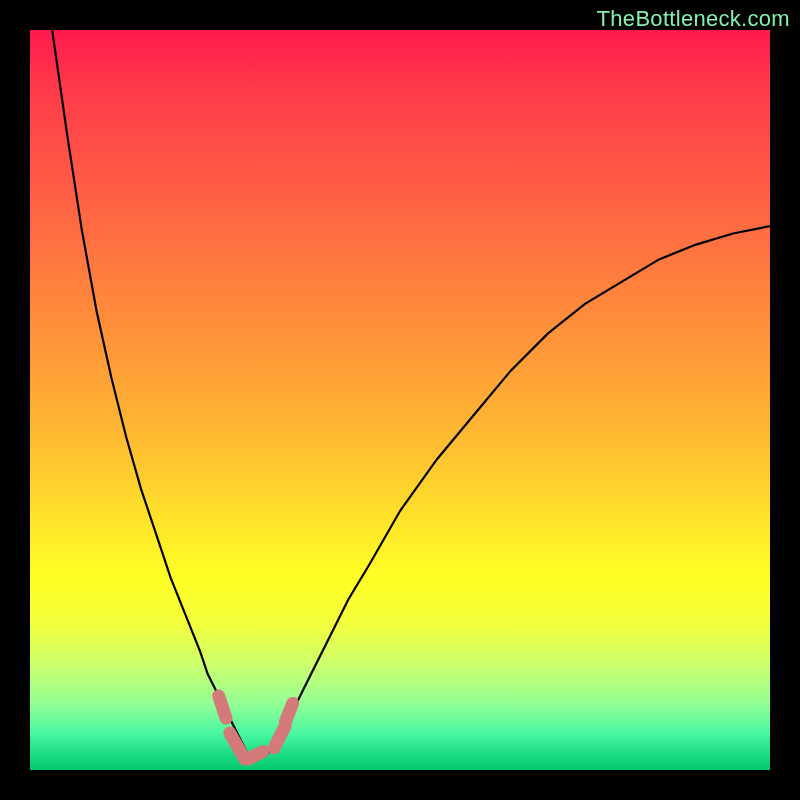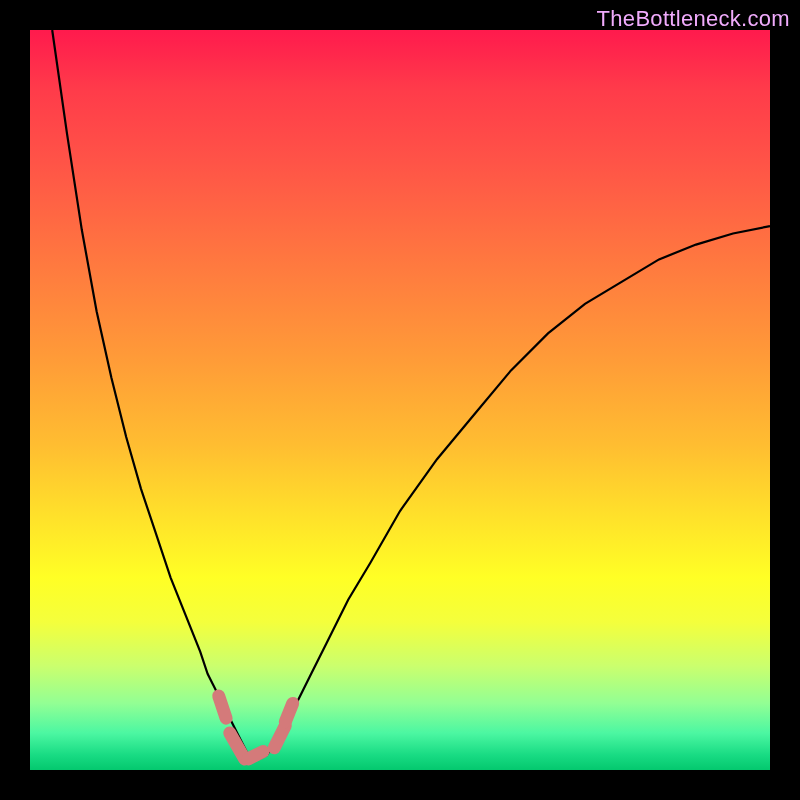--- a/index.html
+++ b/index.html
@@ -38,21 +38,21 @@
       #92ff94 91%,
       #4cf7a2 95%,
       #18db83 98%,
       #04c86e 100%
     );
   }
   .attribution {
     position: absolute;
     top: 6px;
     right: 10px;
-    color: #f0abfc;
+    color: #86efac;
     font-size: 22px;
     letter-spacing: 0.3px;
     font-weight: 500;
   }
   svg.overlay {
     position: absolute;
     left: 30px;
     top: 30px;
     width: 740px;
     height: 740px;

